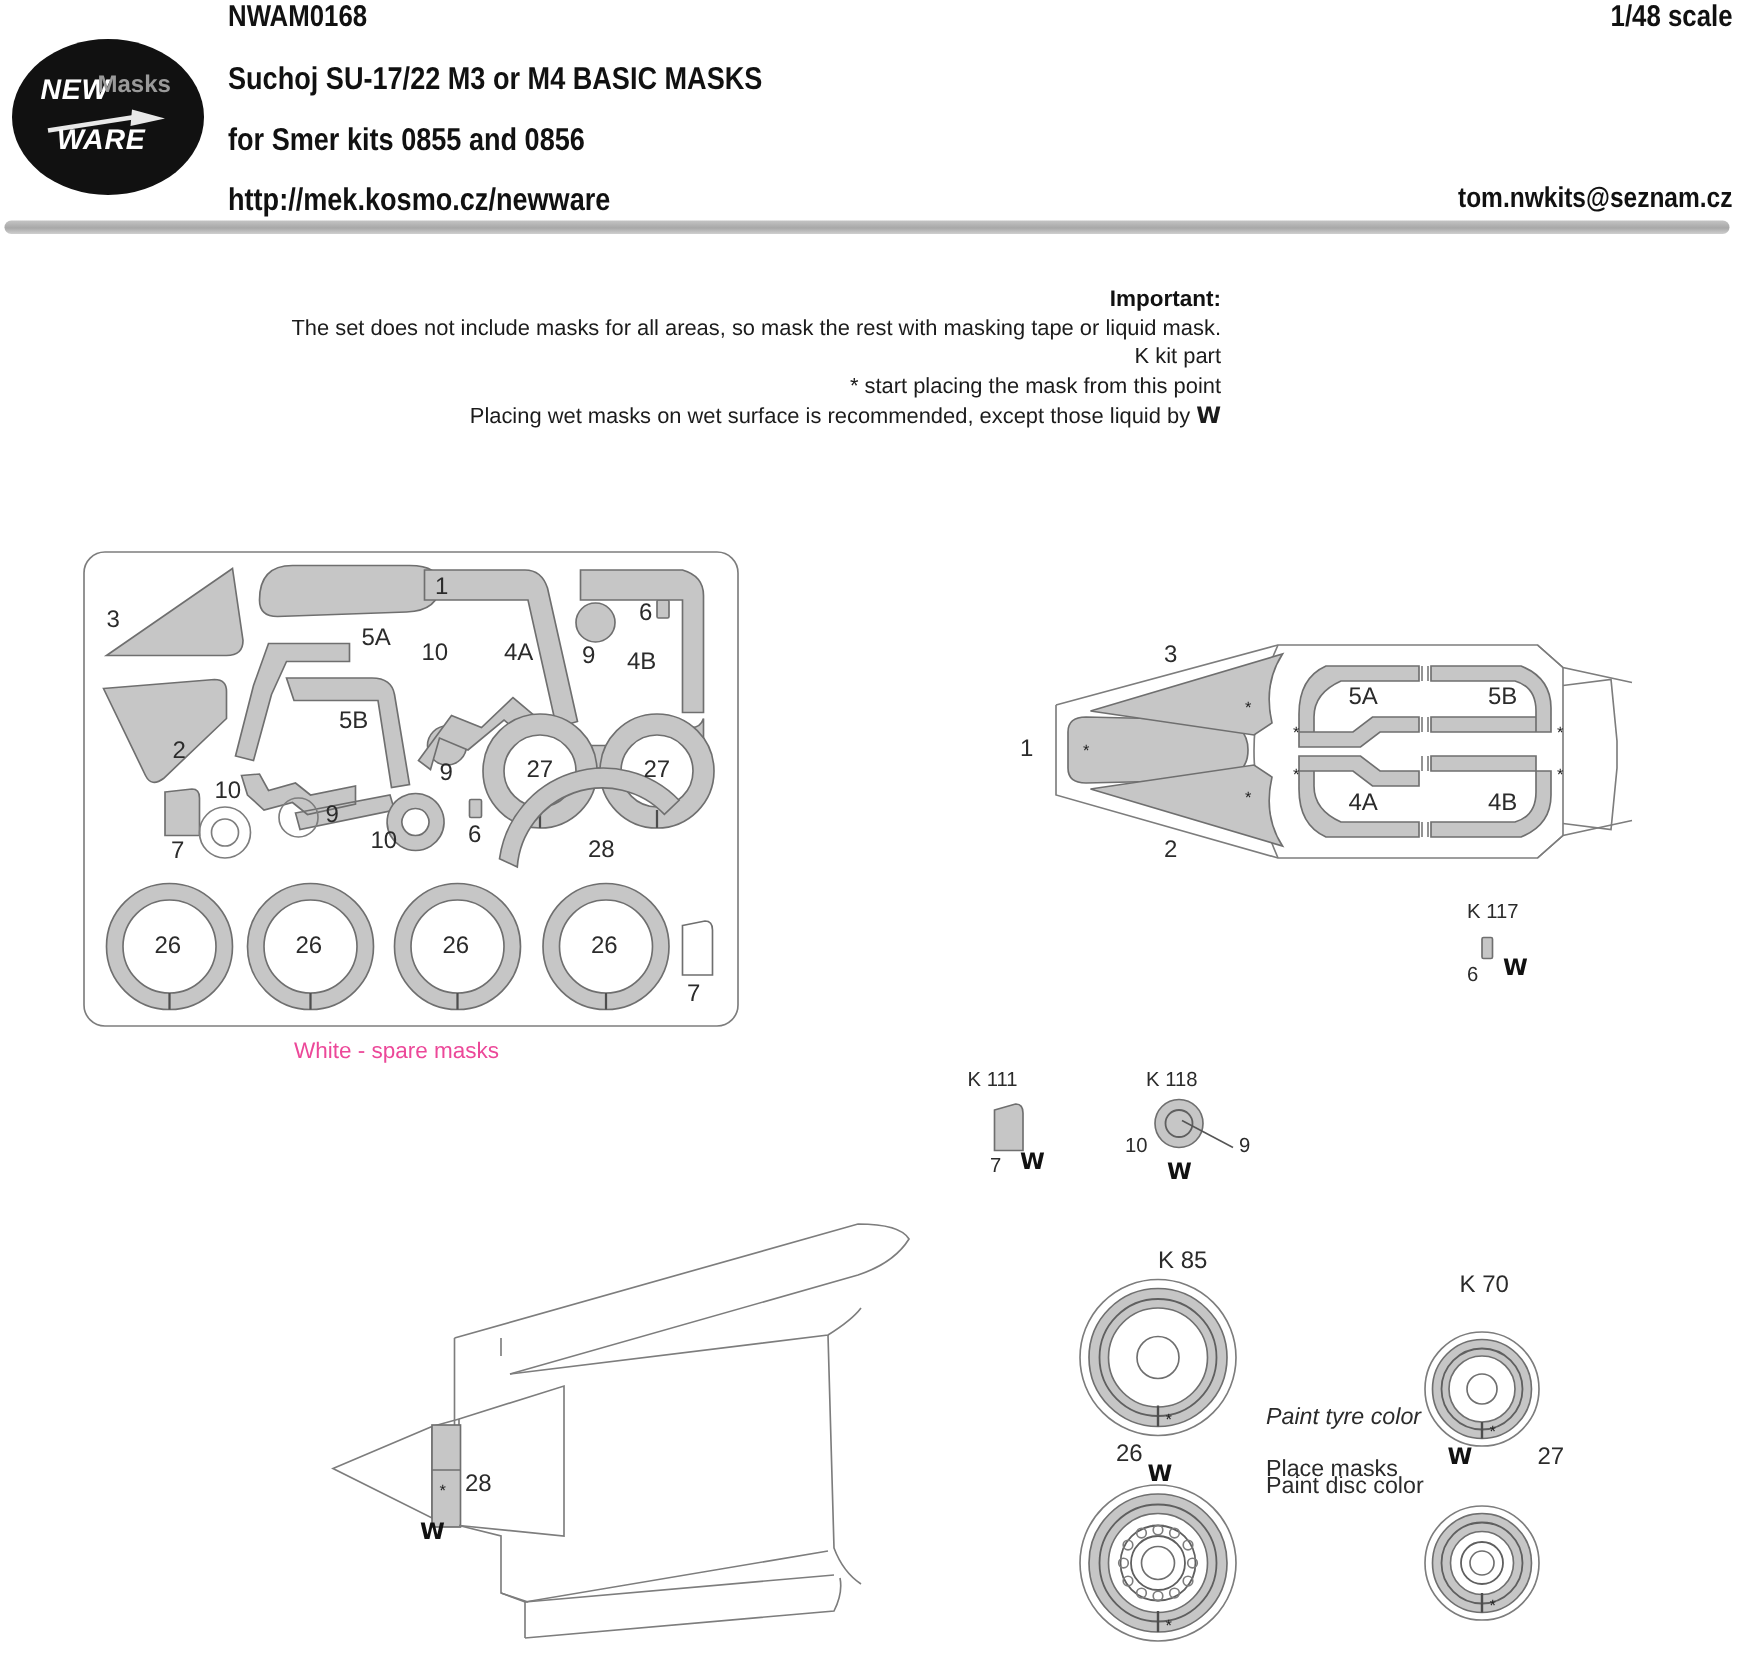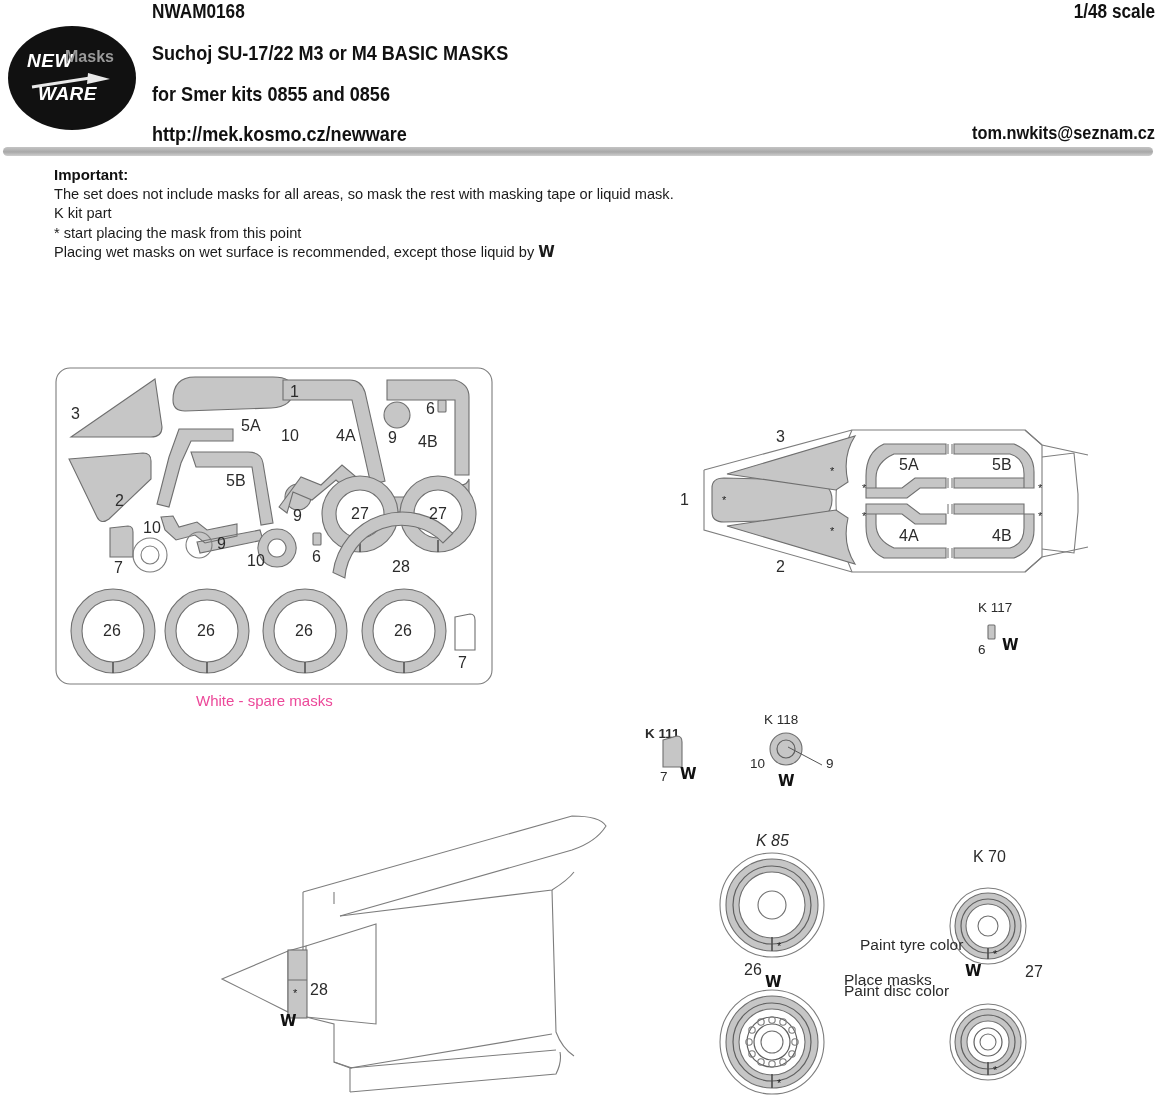--- a/index.html
+++ b/index.html
@@ -21,21 +21,21 @@
   #hdr-title{left:152px;top:41px;font-size:21px;}
   #hdr-kits{left:152px;top:82px;font-size:21px;}
   #hdr-url{left:152px;top:122px;font-size:21px;}
   #hdr-scale{left:1005px;top:0px;font-size:20px;transform:scaleX(.86);transform-origin:right center;text-align:right;width:150px;}
   #hdr-mail{left:905px;top:122px;font-size:19px;transform:scaleX(.86);transform-origin:right center;text-align:right;width:250px;}
 
   #hdr-rule{position:absolute;left:3px;top:147px;width:1150px;height:9px;border-radius:5px;
             background:linear-gradient(#c4c4c4,#a8a8a8 55%,#cfcfcf);}
 
   
-  #important{position:absolute;left:54px;top:166px;width:760px;}
+  #important{position:absolute;left:54px;top:191px;width:760px;text-align:right;}
   #imp-title{font-size:15px;font-weight:bold;color:#111;margin:0 0 2px 0;}
   .imp-row{font-size:14.6px;color:#1b1b1b;line-height:19.3px;white-space:nowrap;}
   .wmark{font-weight:bold;font-size:15px;font-family:"DejaVu Sans",sans-serif;}
 
   
   .lbl{position:absolute;font-size:16px;color:#2b2b2b;white-space:nowrap;}
   .lbl-sm{position:absolute;font-size:13.5px;color:#2b2b2b;white-space:nowrap;}
   .lbl-w{position:absolute;font-size:15px;font-weight:bold;color:#111;font-family:"DejaVu Sans",sans-serif;}
   svg{display:block;overflow:visible;}
   .msk{fill:#c6c6c6;stroke:#6f6f6f;stroke-width:1.1;}
@@ -247,21 +247,21 @@
 <div id="k117">
   <span class="lbl-sm" style="left:0;top:0;">K 117</span>
   <svg style="position:absolute;left:7px;top:23px;" width="14" height="18" viewBox="0 0 14 18">
     <rect class="msk" x="3" y="2" width="7" height="14" rx="1"></rect>
   </svg>
   <span class="lbl-sm" style="left:0px;top:42px;">6</span>
   <span class="lbl-w" style="left:24px;top:36px;">W</span>
 </div>
 
 <div id="k111">
-  <span class="lbl-sm" style="left:0;top:14px;font-weight:bold;">K 111</span>
+  <span class="lbl-sm" style="left:0;top:0;">K 111</span>
   <svg style="position:absolute;left:14px;top:22px;" width="30" height="36" viewBox="0 0 30 36">
     <path class="msk" d="M4 6 L18 2 Q23 2 23 8 L23 33 L4 33 Z"></path>
   </svg>
   <span class="lbl-sm" style="left:15px;top:57px;">7</span>
   <span class="lbl-w" style="left:35px;top:53px;">W</span>
 </div>
 
 <div id="k118">
   <span class="lbl-sm" style="left:6px;top:0;">K 118</span>
   <svg style="position:absolute;left:10px;top:20px;" width="80" height="50" viewBox="0 0 80 50">
@@ -356,23 +356,23 @@
       <circle class="msk" cx="268" cy="206" r="33"></circle>
       <circle class="out-d" cx="268" cy="206" r="27"></circle>
       <circle class="white-part" cx="268" cy="206" r="21"></circle>
       <circle class="out-d" cx="268" cy="206" r="14"></circle>
       <circle class="white-part" cx="268" cy="206" r="8"></circle>
       <line x1="268" y1="239" x2="268" y2="226" stroke="#4d4d4d" stroke-width="1.6"></line>
       <text class="star" x="273" y="238">*</text>
     </g>
   </svg>
 
-  <span class="lbl" style="left:36px;top:-4px;font-style:italic;">K 85</span>
+  <span class="lbl" style="left:52px;top:-4px;">K 85</span>
   <span class="lbl" style="left:253px;top:12px;">K 70</span>
   <span class="lbl" style="left:24px;top:125px;">26</span>
   <span class="lbl" style="left:305px;top:127px;">27</span>
   <span class="lbl-w" style="left:45px;top:137px;">W</span>
   <span class="lbl-w" style="left:245px;top:126px;">W</span>
 
-  <span class="paint-note" style="left:140px;top:100px;">Paint tyre color</span>
+  <span class="paint-note" style="left:124px;top:100px;font-style:italic;">Paint tyre color</span>
   <span class="paint-note" style="left:124px;top:135px;">Place masks</span>
   <span class="paint-note" style="left:124px;top:146px;text-align:center;">Paint disc color</span>
 </div>
 
 </body></html>

